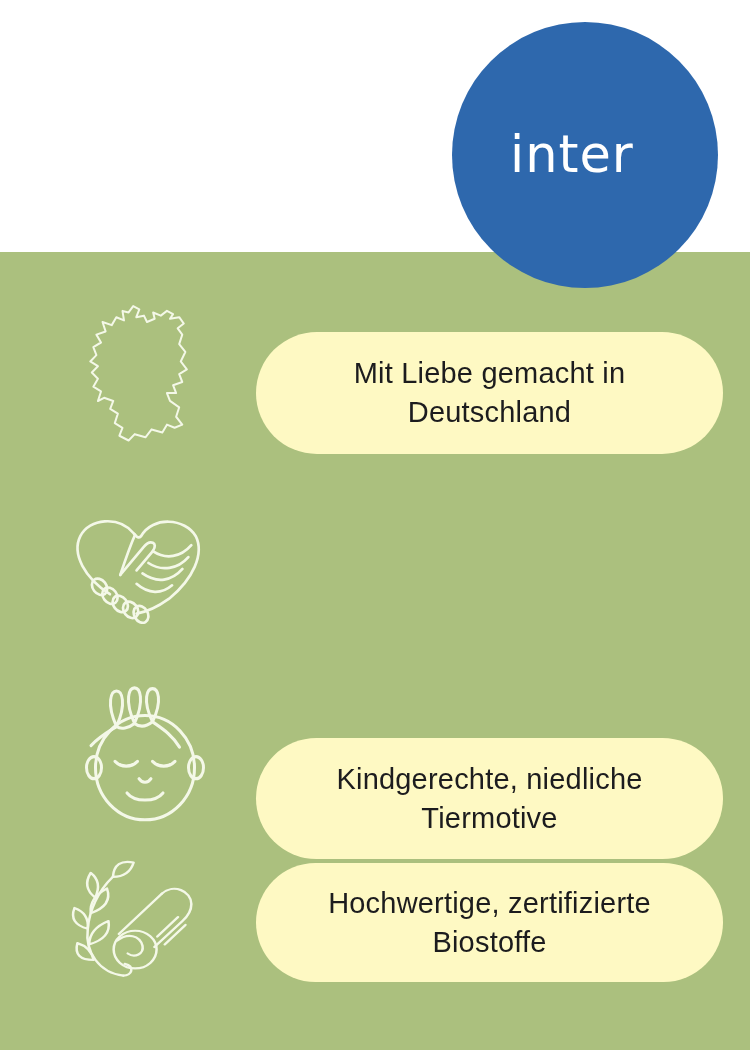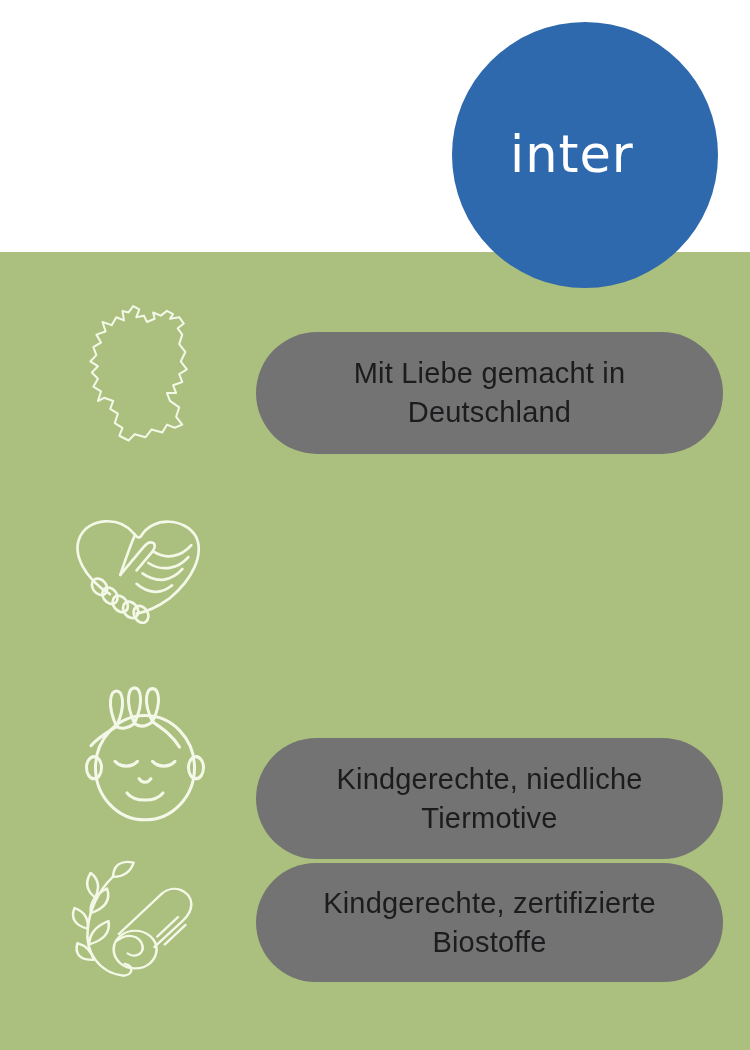--- a/index.html
+++ b/index.html
@@ -20,21 +20,21 @@
     display:flex;flex-direction:column;justify-content:center;
     box-sizing:border-box;padding-left:58px;
   }
   .logo-line{
     display:block;color:#ffffff;
     font-family:"DejaVu Sans", sans-serif;
     font-size:51px;line-height:60px;font-weight:500;letter-spacing:1px;
   }
   .pill{
     position:absolute;left:256px;width:467px;
-    background:#737373;border-radius:70px;
+    background:#fef9c3;border-radius:70px;
     display:flex;align-items:center;justify-content:center;
   }
   .pill span{
     display:block;text-align:center;white-space:pre-line;
     color:#1c1c1e;font-size:29px;line-height:39px;font-weight:500;
     letter-spacing:0.2px;
   }
   .pill-1{top:332px;height:122px;}
   .pill-2{top:507px;height:118px;}
   .pill-3{top:694px;height:121px;margin-top:44px;}
@@ -116,17 +116,17 @@
       <path stroke-width="1.7" d="M 36,92 C 42,92 44,85 37,83"></path>
       <path stroke-width="1.7" d="M 16,80 Q 2,80 5,67 Q 14,70 16,80 Z"></path>
       <path stroke-width="1.7" d="M 13,68 Q 28,63 26,50 Q 13,56 13,68 Z"></path>
       <path stroke-width="1.7" d="M 12,56 Q -1,52 3,40 Q 13,44 12,56 Z"></path>
       <path stroke-width="1.7" d="M 14,44 Q 29,38 25,25 Q 13,32 14,44 Z"></path>
       <path stroke-width="1.7" d="M 17,32 Q 8,24 14,13 Q 22,20 17,32 Z"></path>
       <path stroke-width="1.7" d="M 29,16 Q 30,2 43,5 Q 40,16 29,16 Z"></path>
     </svg>
   </div>
   <div class="pill pill-4">
-    <span>Kindgerechte, zertifizierte
+    <span>Hochwertige, zertifizierte
 Biostoffe</span>
   </div>
 
 </div>
 
 </body></html>

